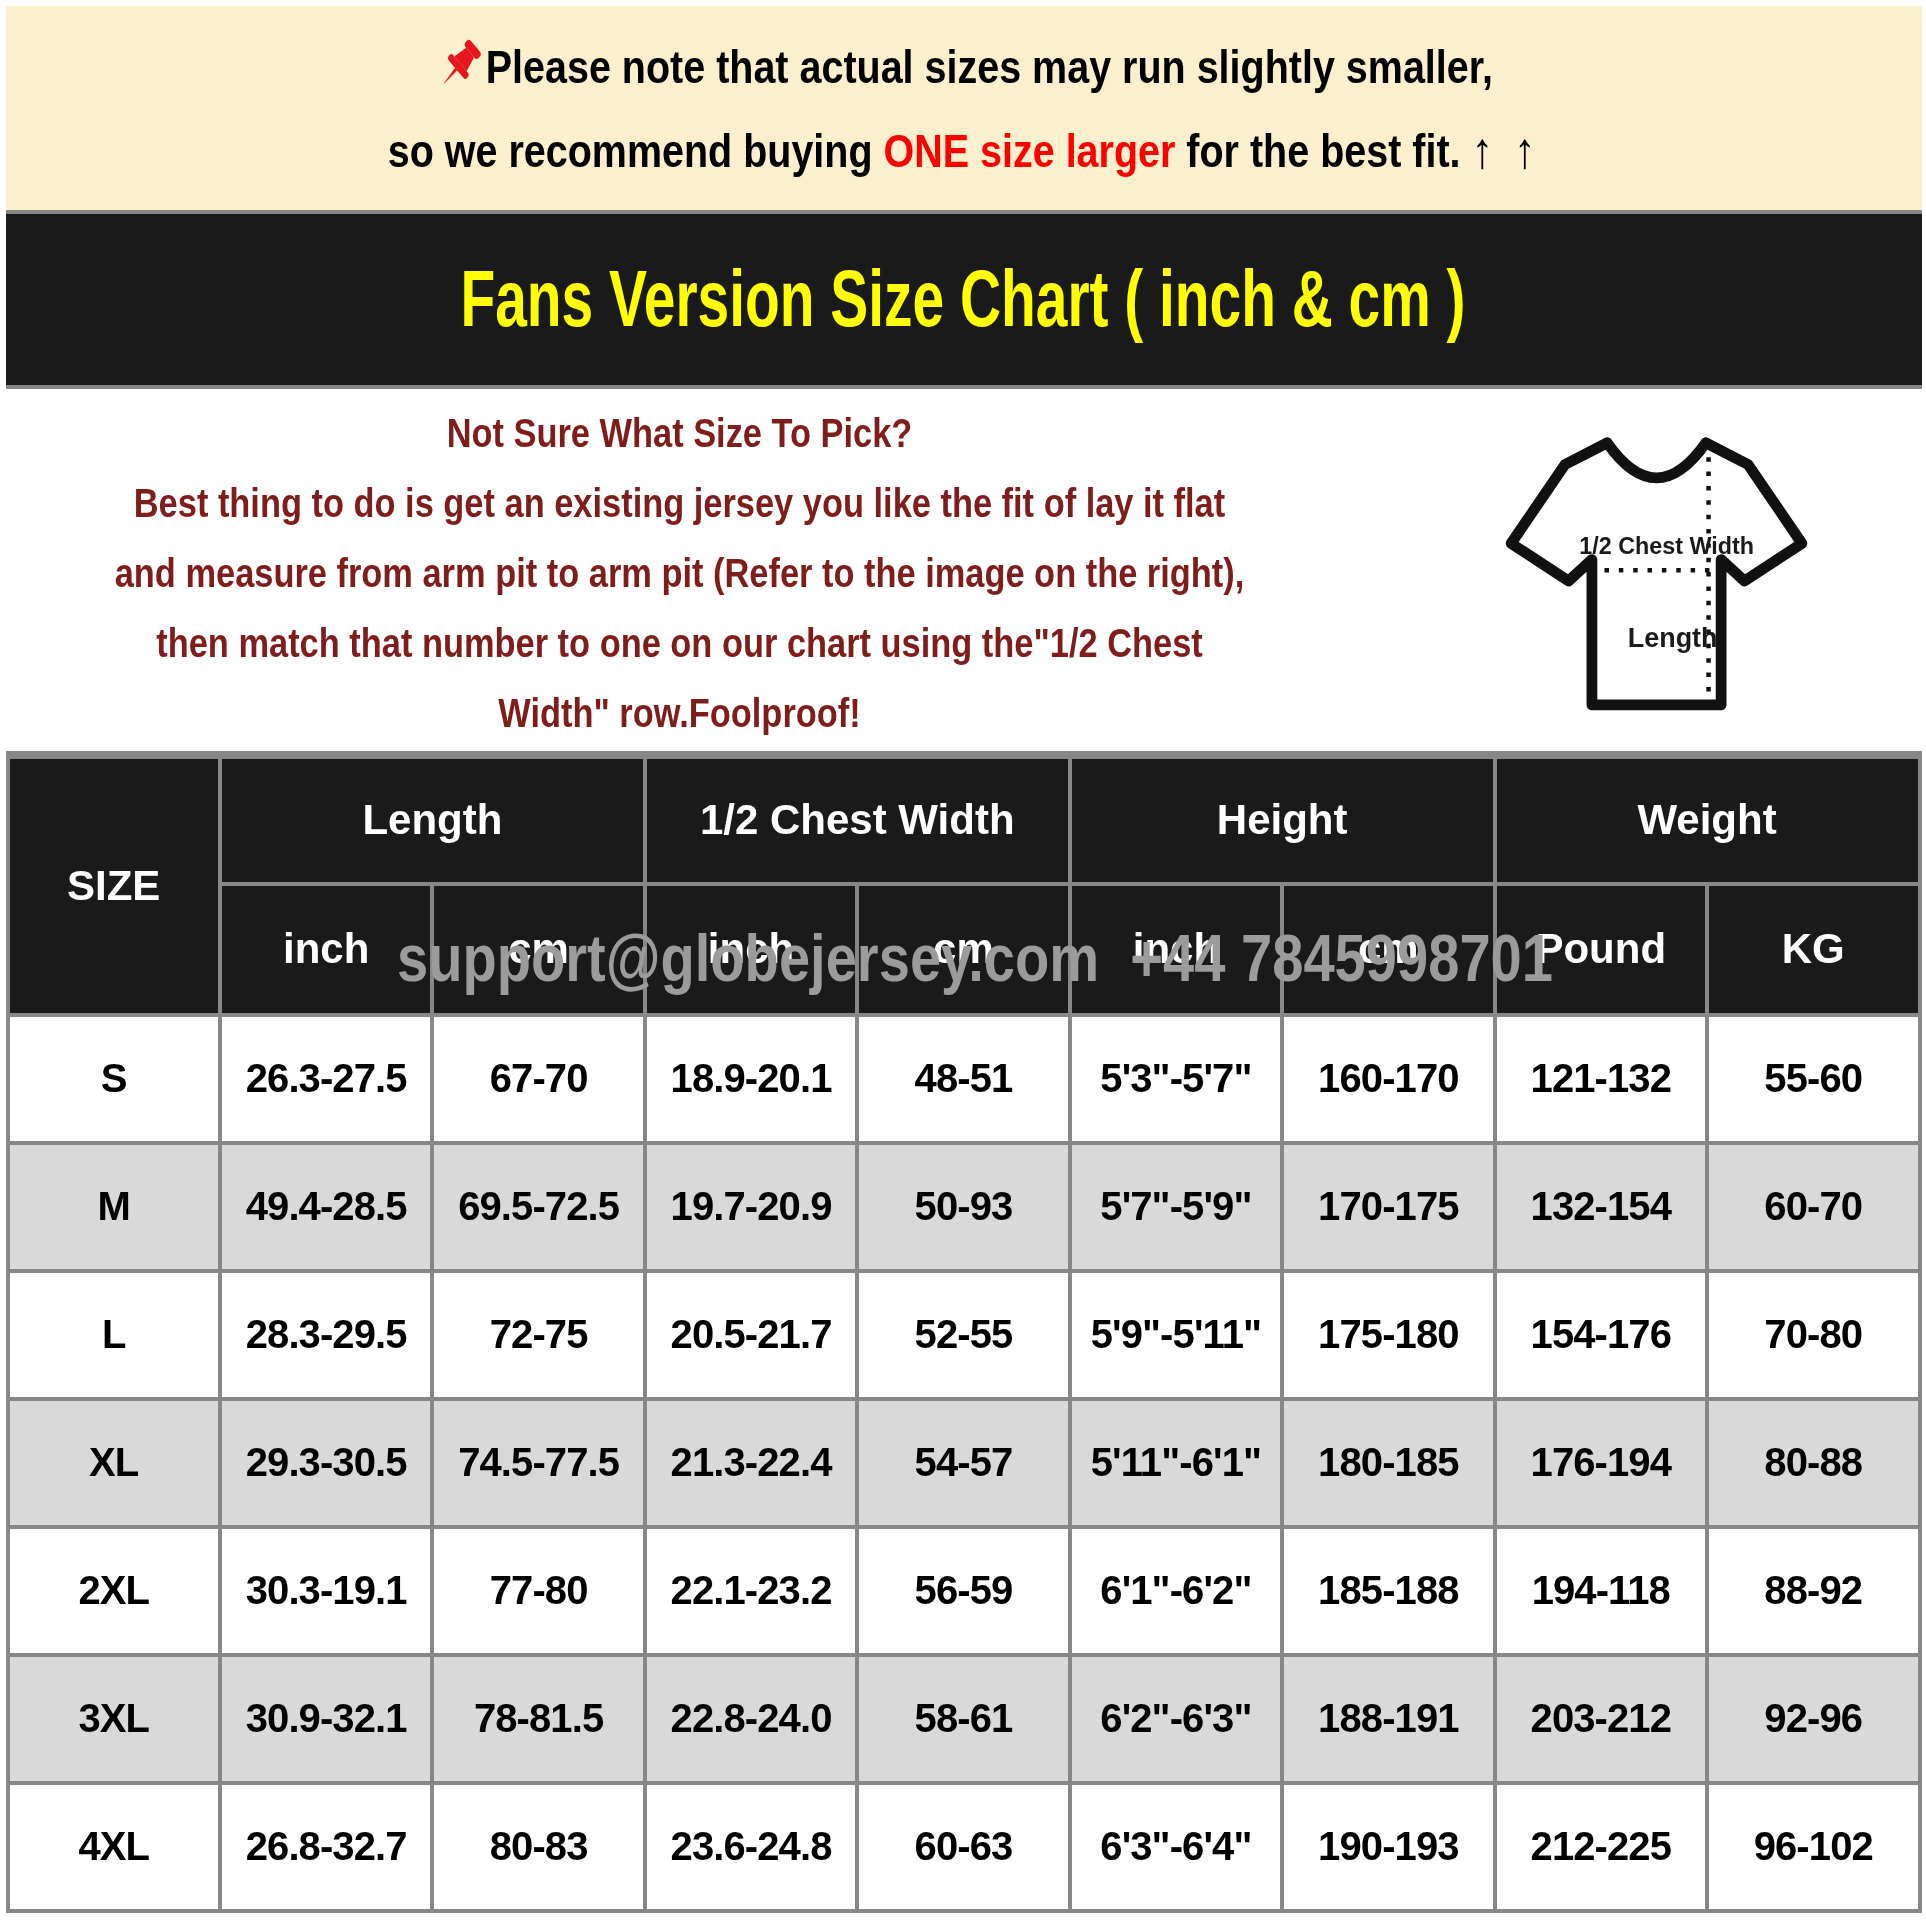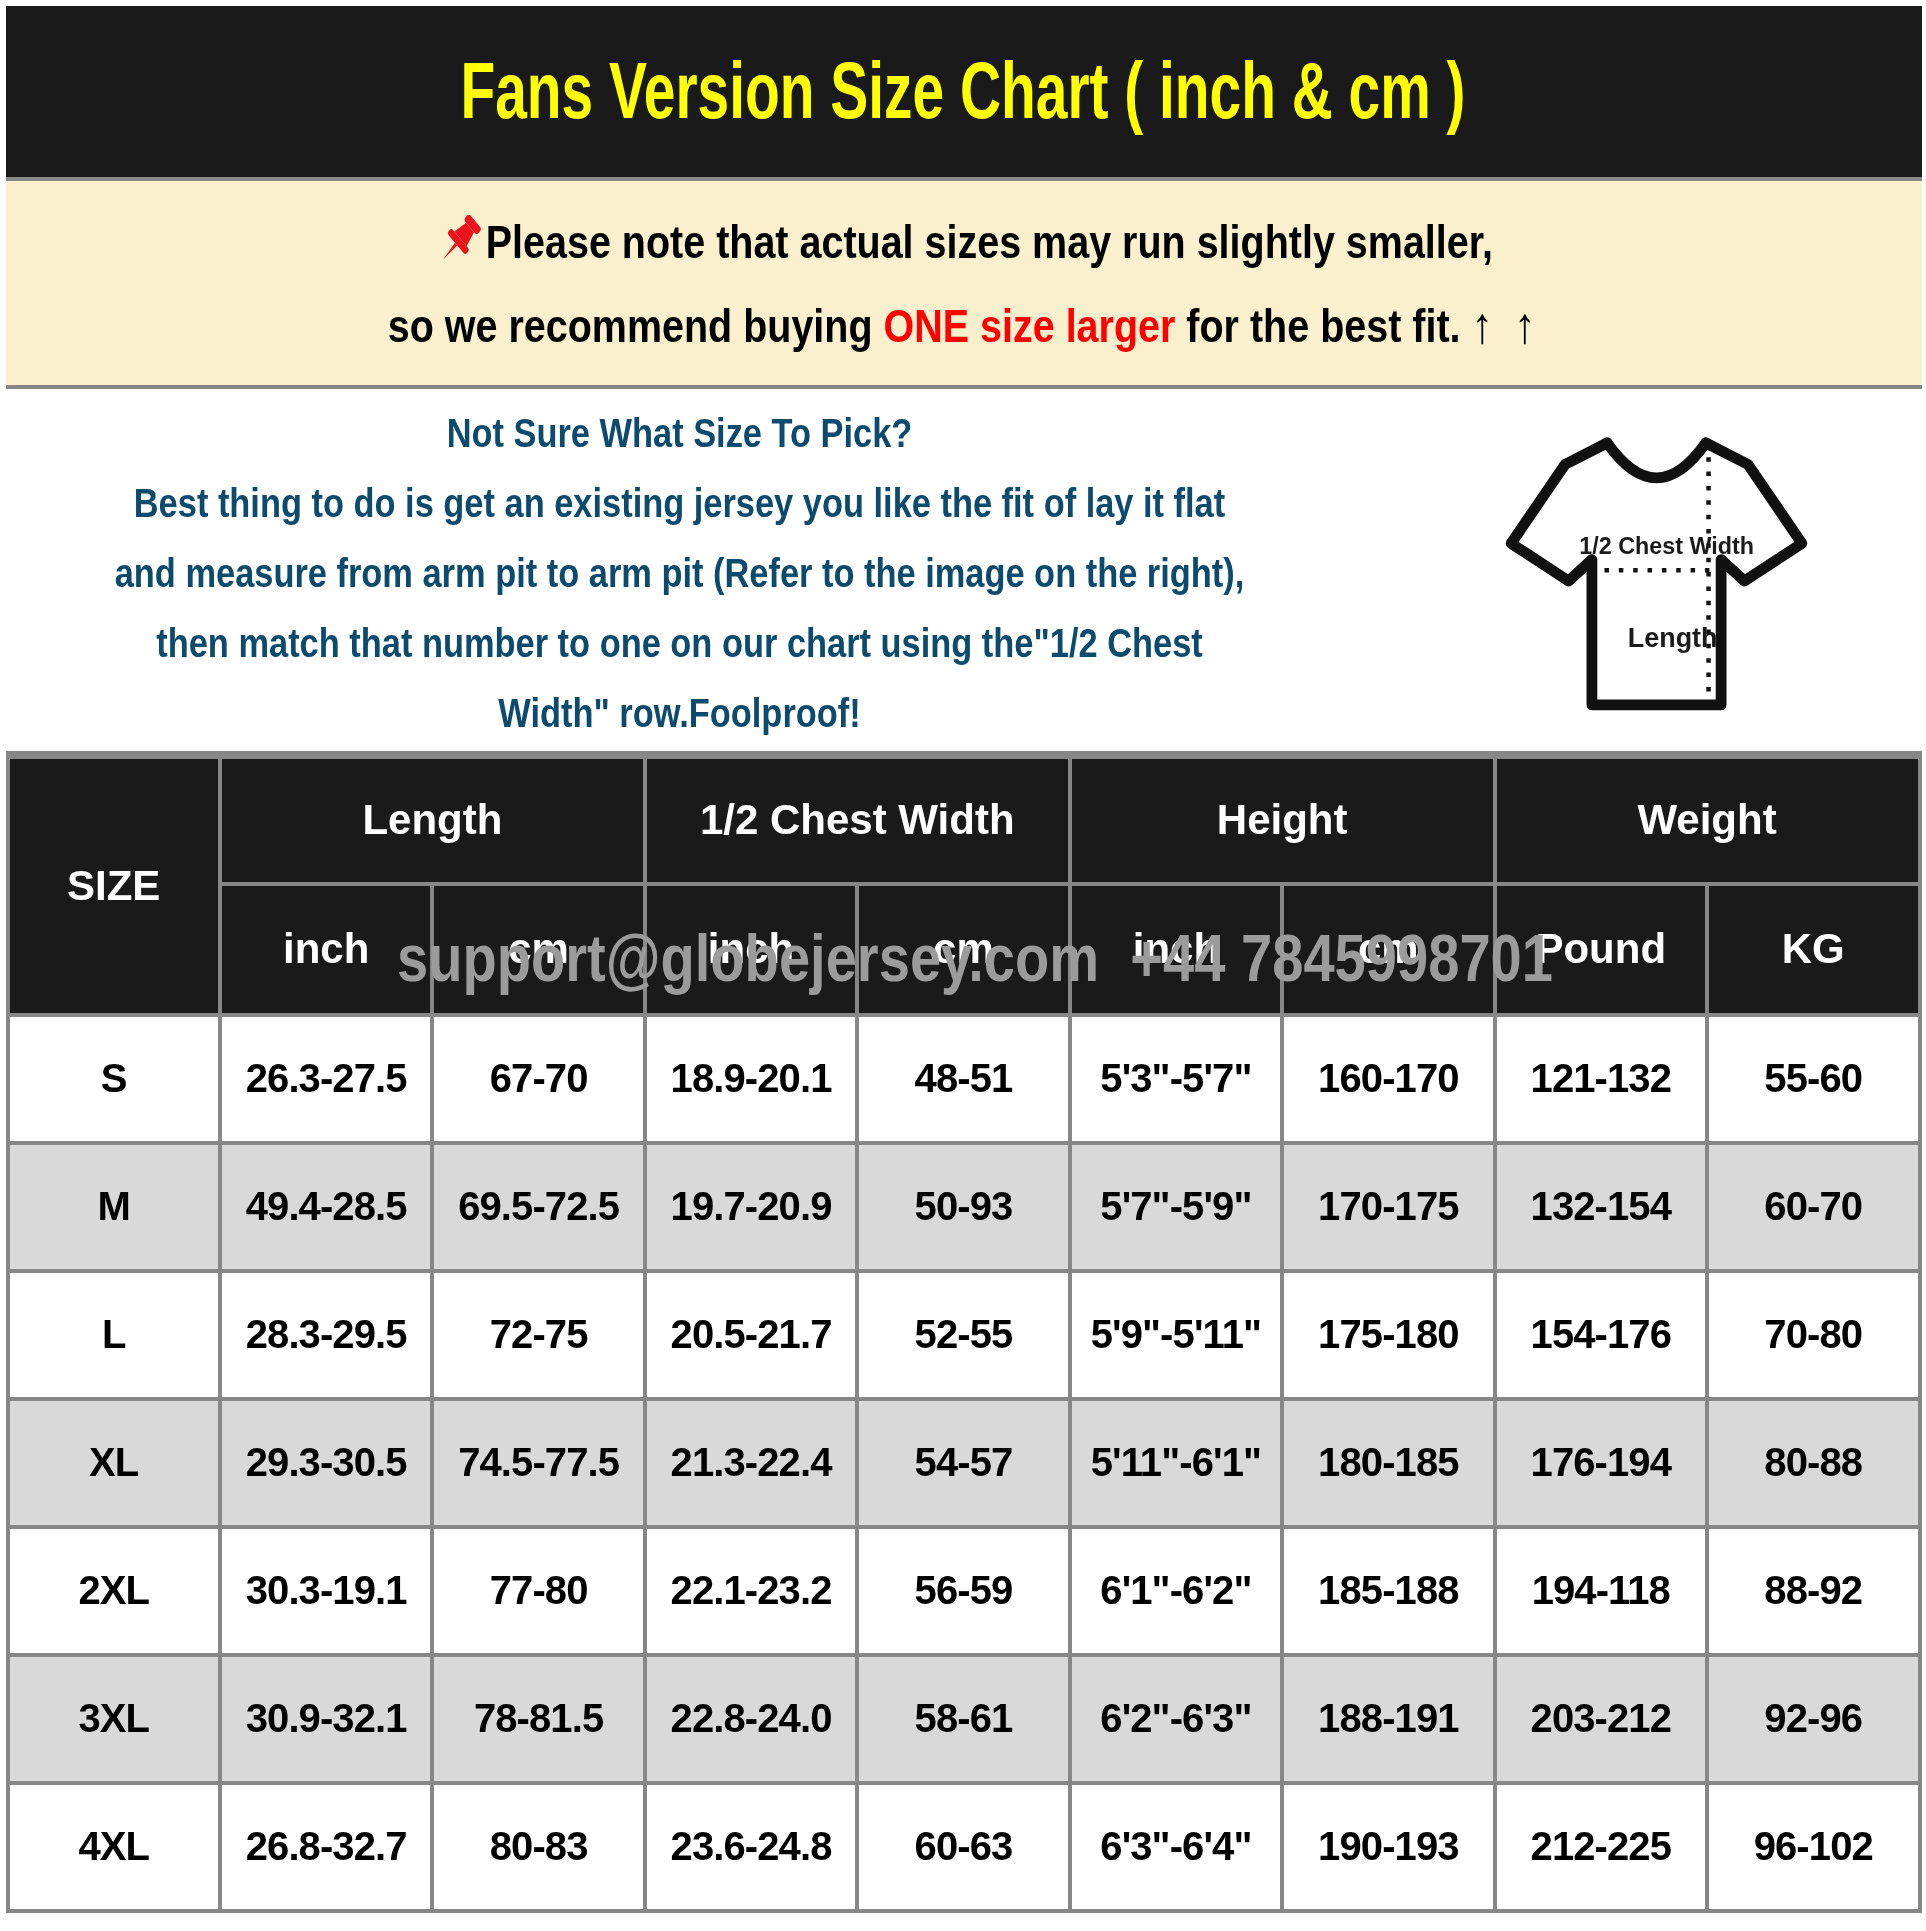--- a/index.html
+++ b/index.html
@@ -33,21 +33,21 @@
     transform:scaleX(0.84);transform-origin:50% 50%;
     display:flex;align-items:center;
   }
   .notice-highlight{color:#ff0000;white-space:pre;}
   .notice-arrows{margin-left:13px;font-size:51px;letter-spacing:5.5px;white-space:pre;}
   .pin{width:57px;height:62px;margin-right:3.7px;flex:0 0 auto;}
   
   .guide-band{height:362px;background:#ffffff;position:relative;}
   .guide-text{
     position:absolute;left:7.3px;top:9.2px;width:1333px;
-    font-weight:bold;color:#0c4a6e;text-align:center;
+    font-weight:bold;color:#7f1d1d;text-align:center;
   }
   .guide-line{font-size:40px;line-height:70px;white-space:nowrap;
     transform:scaleX(0.86);transform-origin:50% 50%;}
   .tshirt{position:absolute;right:81px;top:18.4px;width:360px;height:323px;}
   
   table.size-table{
     width:100%;border-collapse:collapse;table-layout:fixed;
   }
   .size-table th,.size-table td{
     border:4.6px solid #878787;text-align:center;vertical-align:middle;
@@ -67,24 +67,20 @@
     font-size:66px;font-weight:bold;color:#9b9b9b;
     white-space:pre;pointer-events:none;
     transform:scaleX(0.85);transform-origin:0 50%;
   }
   .ts-label{font-weight:bold;fill:#1a1a1a;font-family:"Liberation Sans",sans-serif;}
 </style>
 </head>
 <body>
 
 <div class="page">
-
-  <div class="band title-band">
-    <div class="title-text">Fans Version Size Chart ( inch &amp; cm )</div>
-  </div>
 
   <div class="band notice-band">
     <div class="notice-line">
       <svg class="pin" viewBox="0 0 64 84" aria-hidden="true">
         <g transform="rotate(45 32 42)" fill="#e8151d">
           <rect x="17" y="4" width="30" height="12" rx="5"></rect>
           <path d="M23 16 L41 16 L46 38 L18 38 Z"></path>
           <rect x="11" y="38" width="42" height="10" rx="4"></rect>
           <path d="M29.5 48 L32 78 L34.5 48 Z"></path>
         </g>
@@ -92,20 +88,24 @@
       <span>Please note that actual sizes may run slightly smaller,</span>
     </div>
     <div class="notice-line">
       <span style="white-space:pre;">so we recommend buying </span>
       <span class="notice-highlight">ONE size larger</span>
       <span style="white-space:pre;"> for the best fit.</span>
       <span class="notice-arrows">↑ ↑</span>
     </div>
   </div>
 
+  <div class="band title-band">
+    <div class="title-text">Fans Version Size Chart ( inch &amp; cm )</div>
+  </div>
+
   <div class="band guide-band">
     <div class="guide-text">
       <div class="guide-line">Not Sure What Size To Pick?</div>
       <div class="guide-line">Best thing to do is get an existing jersey you like the fit of lay it flat</div>
       <div class="guide-line">and measure from arm pit to arm pit (Refer to the image on the right),</div>
       <div class="guide-line">then match that number to one on our chart using the"1/2 Chest</div>
       <div class="guide-line">Width" row.Foolproof!</div>
     </div>
 
     <svg class="tshirt" viewBox="0 0 390 360" aria-hidden="true">

